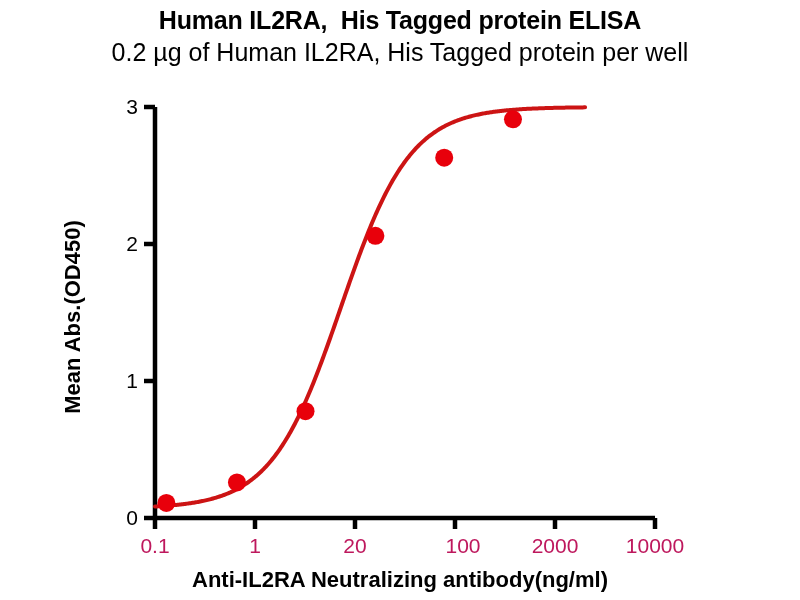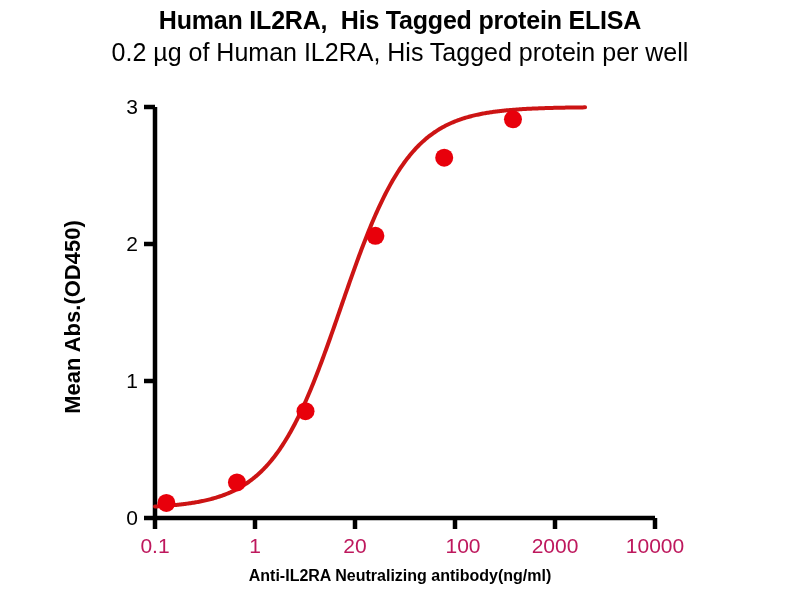--- a/index.html
+++ b/index.html
@@ -46,21 +46,21 @@
     color: #000000;
     white-space: pre;
   }
   .axis-label-x {
     position: absolute;
     left: 0;
     top: 563px;
     width: 800px;
     text-align: center;
     font-family: "Liberation Sans", sans-serif;
-    font-size: 16px;
+    font-size: 22px;
     font-weight: bold;
     color: #000000;
     white-space: pre;
   }
   .axis-label-y {
     position: absolute;
     left: -137px;
     top: 300px;
     width: 420px;
     text-align: center;

